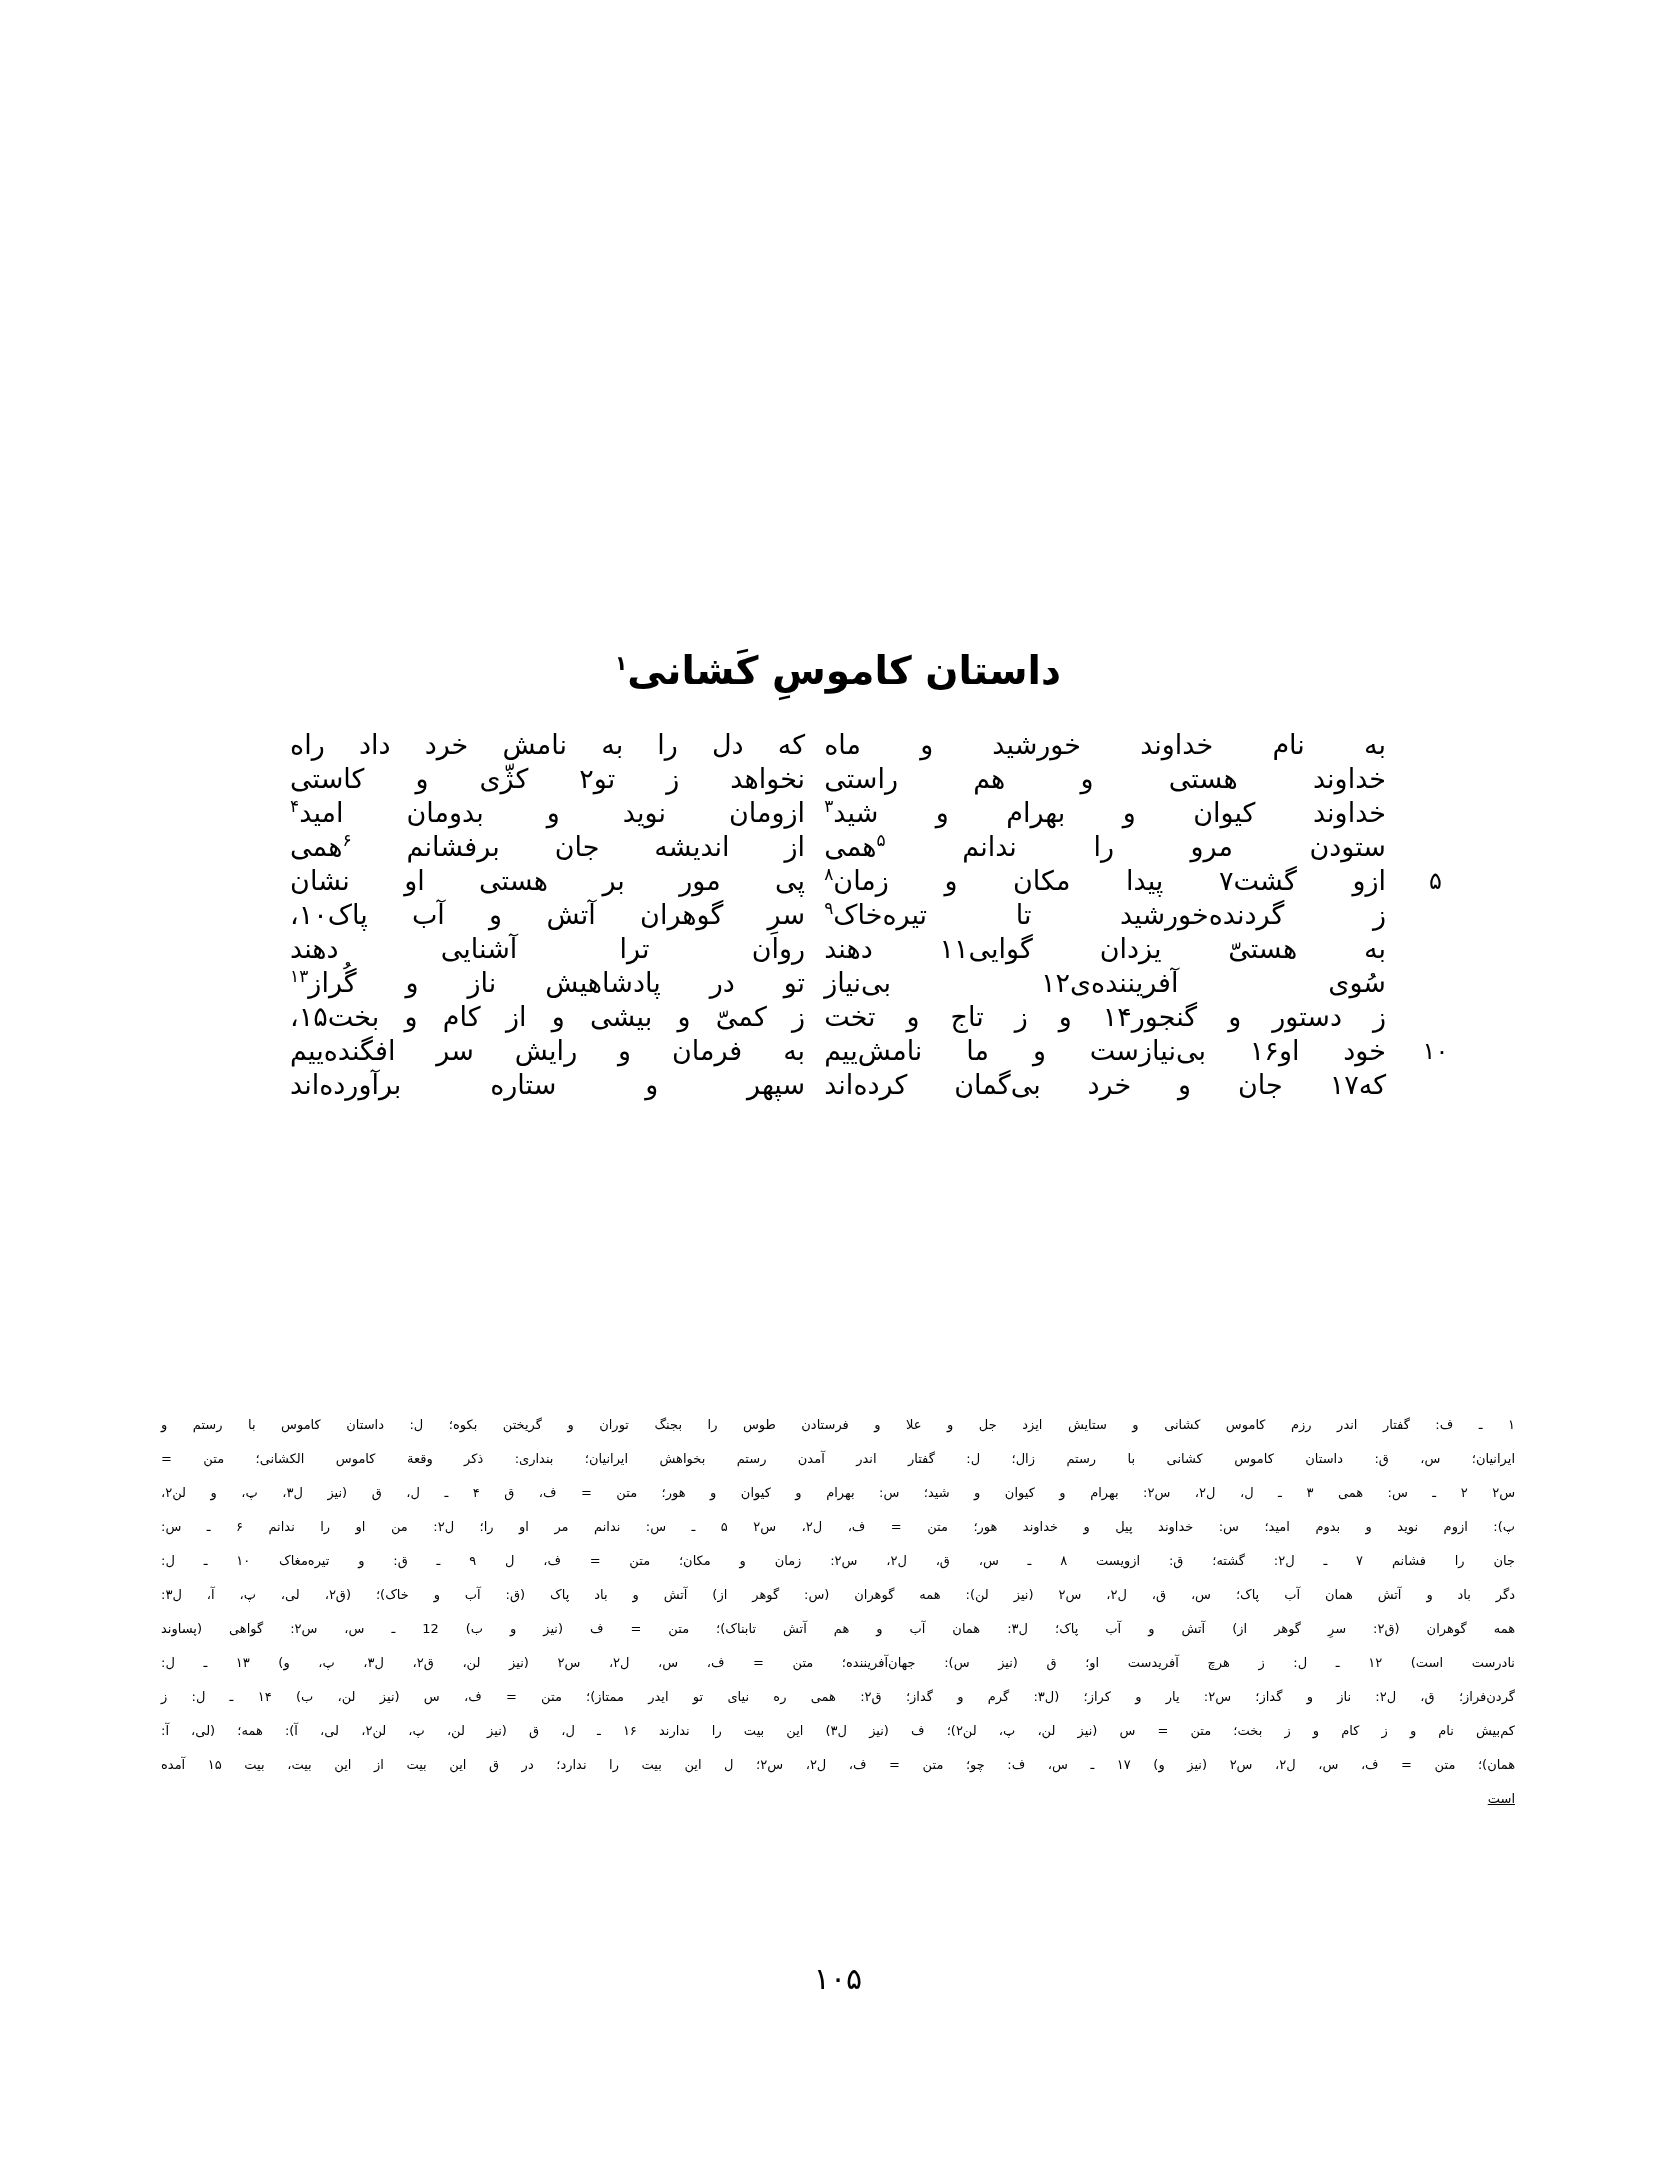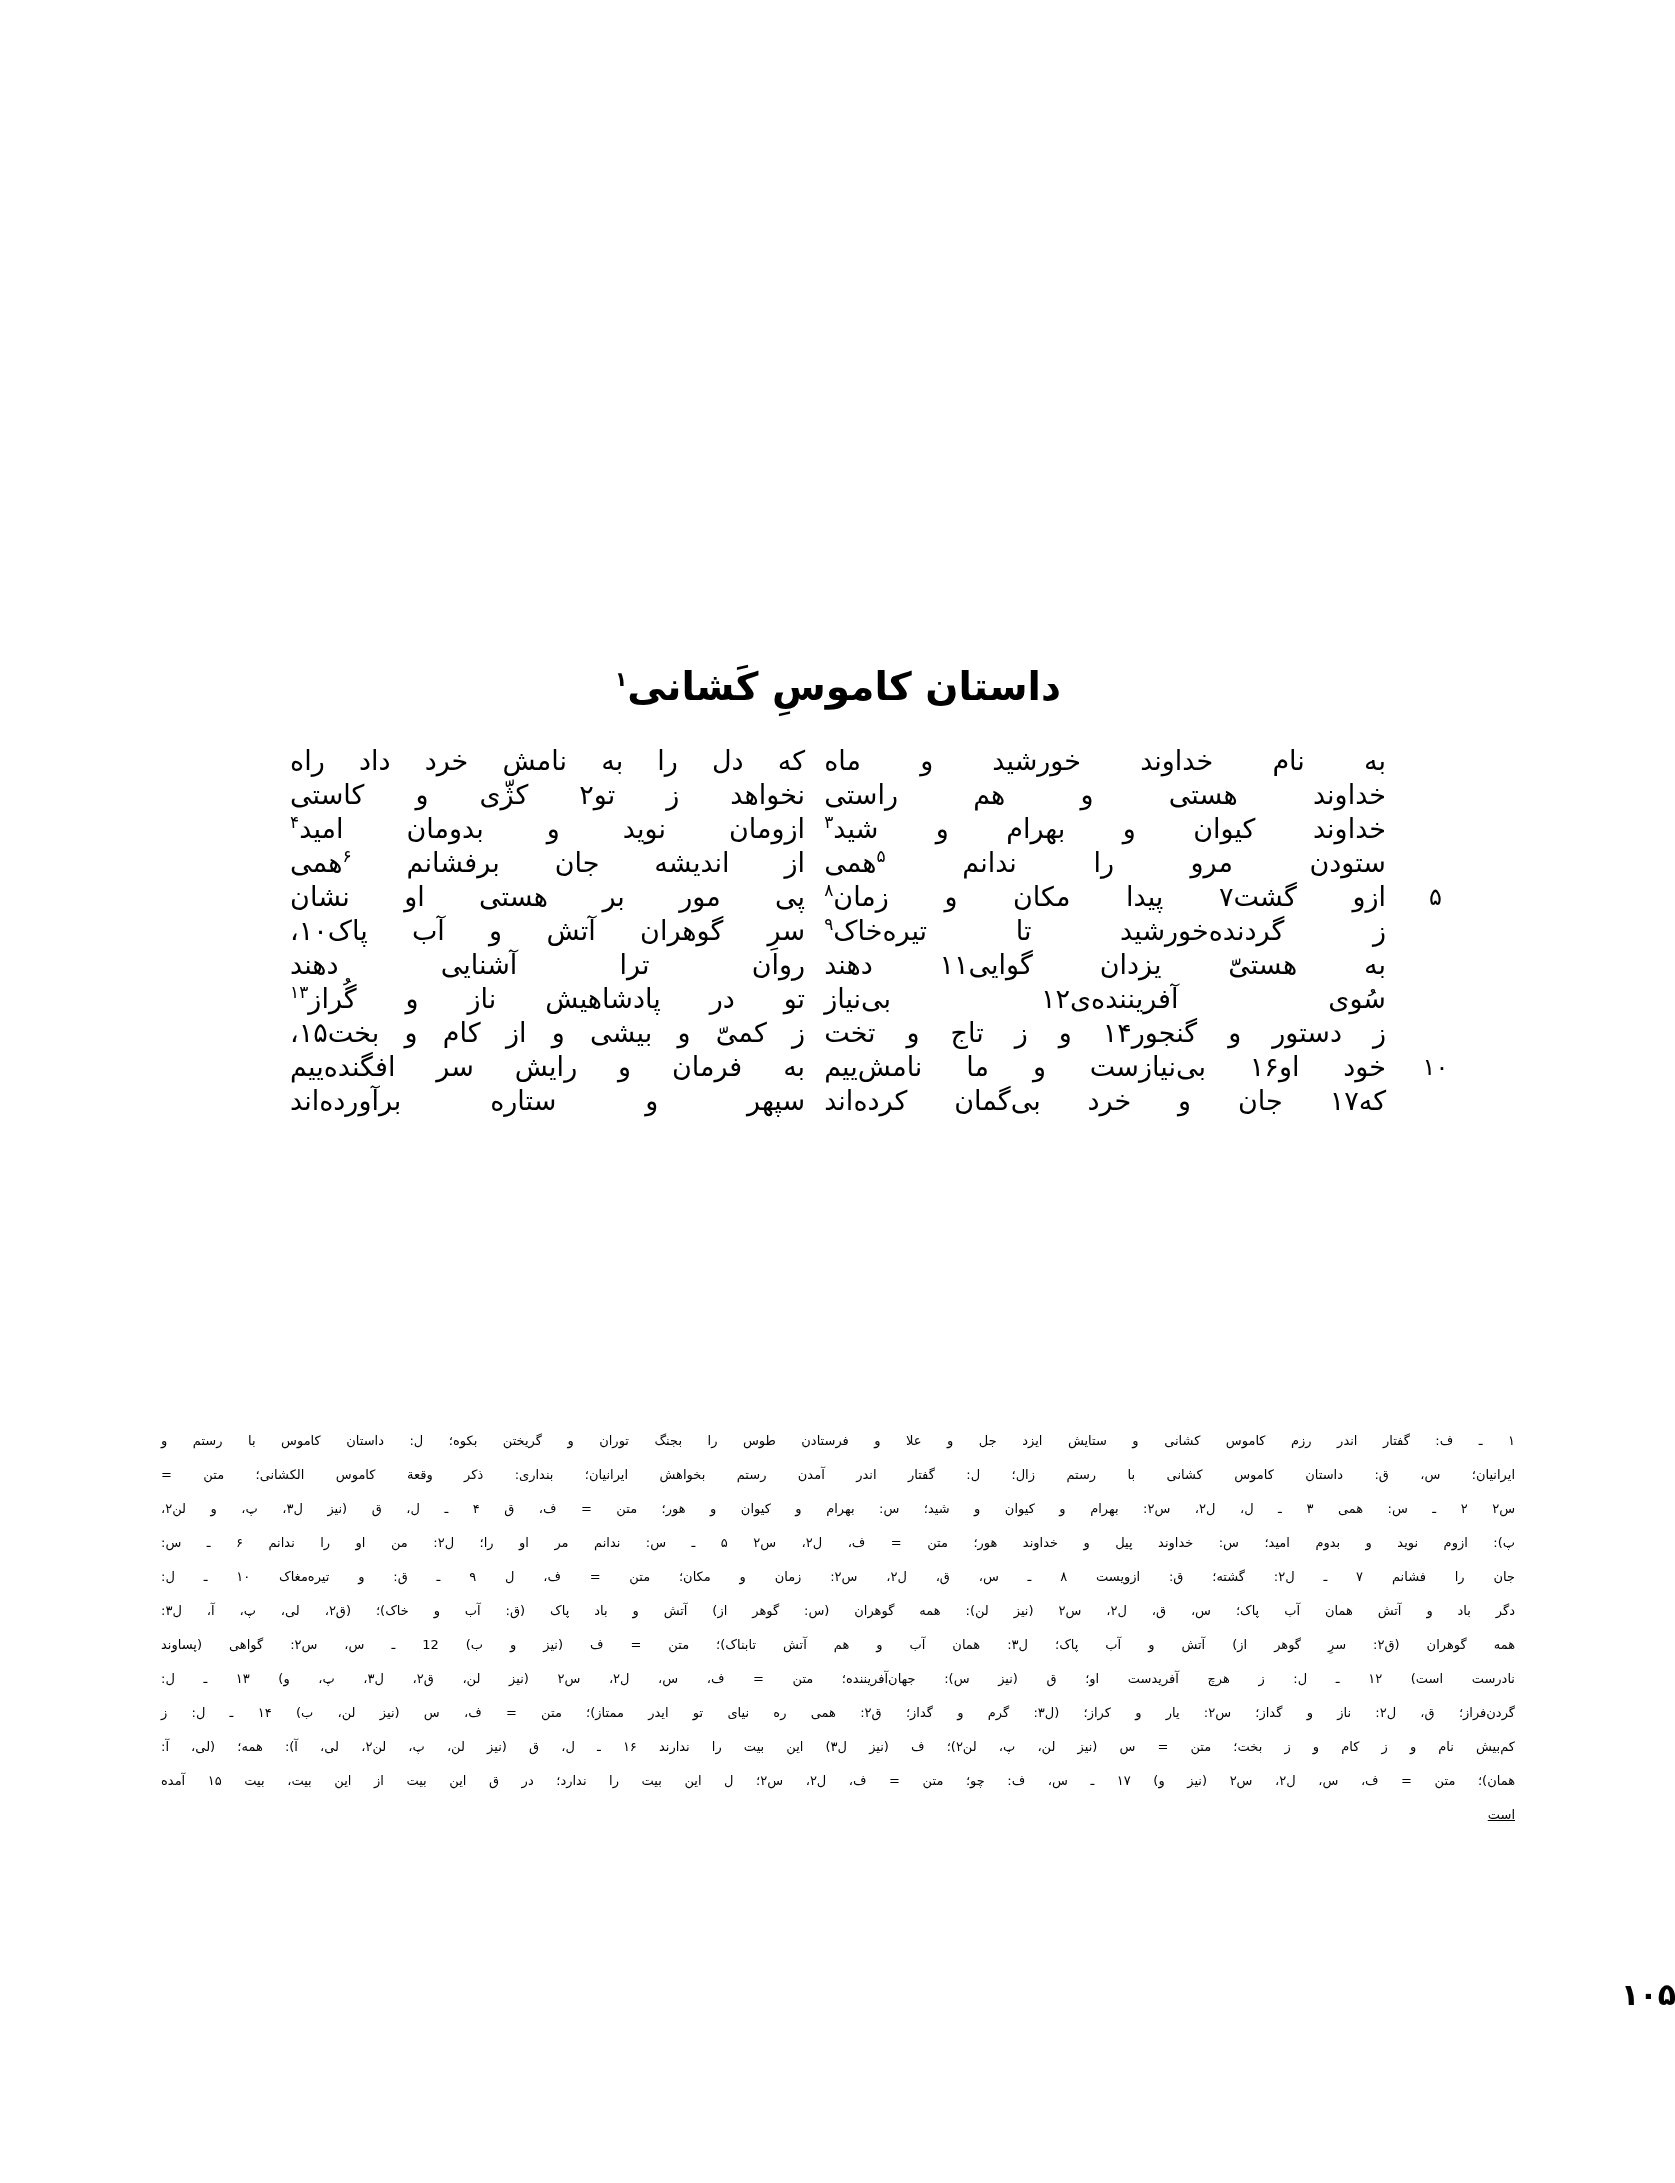--- a/index.html
+++ b/index.html
@@ -11,21 +11,20 @@
     width: 1676px;
     height: 2183px;
     font-family: "DejaVu Sans", "Liberation Sans", sans-serif;
     color: #000000;
     position: relative;
     overflow: hidden;
   }
   .page {
     position: absolute;
     inset: 0;
-    margin-top: 16px;
   }
 
   
   .title-block {
     position: absolute;
     top: 624px;
     left: 0;
     right: 0;
     text-align: center;
   }
@@ -115,24 +114,23 @@
     text-align-last: right;
     text-decoration: underline;
   }
 
   
   .pagenum {
     position: absolute;
     top: 1961px;
     left: 0;
     right: 0;
-    text-align: right;
+    text-align: center;
     font-size: 30px;
     direction: rtl;
-    font-weight: bold;
   }
 </style>
 </head>
 <body>
 
 <div class="page">
 
   <div class="title-block">
     <h1 class="title"><span>داستان کاموسِ کَشانی</span><span class="fn">۱</span></h1>
   </div>

